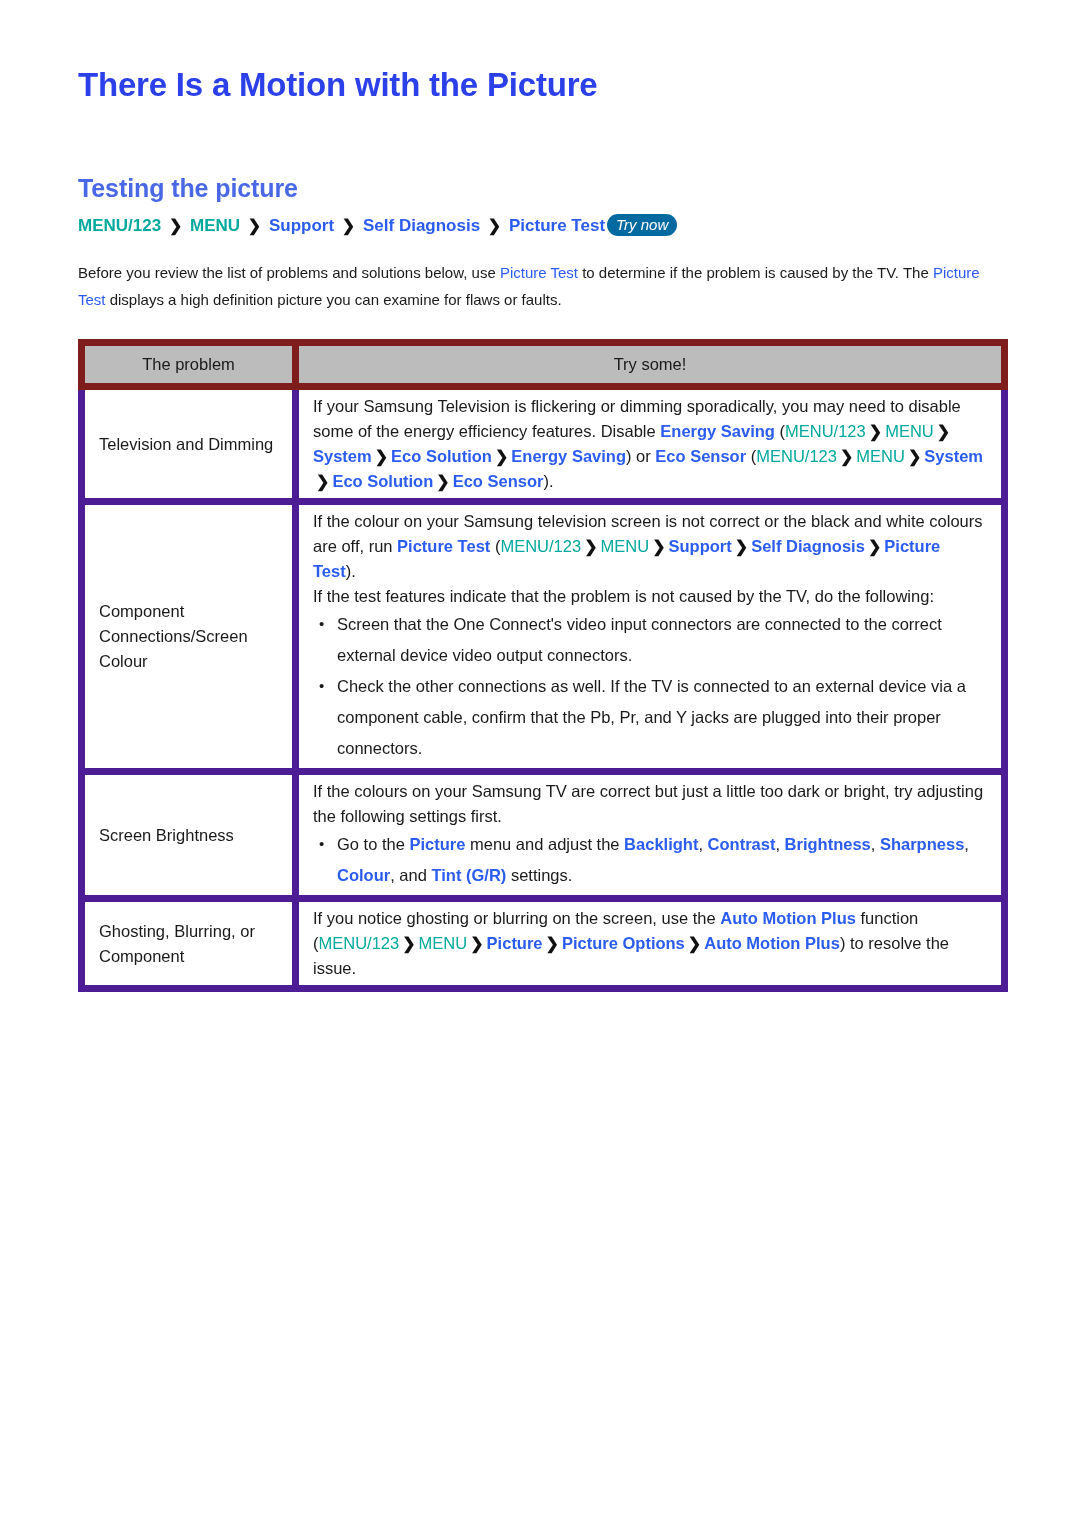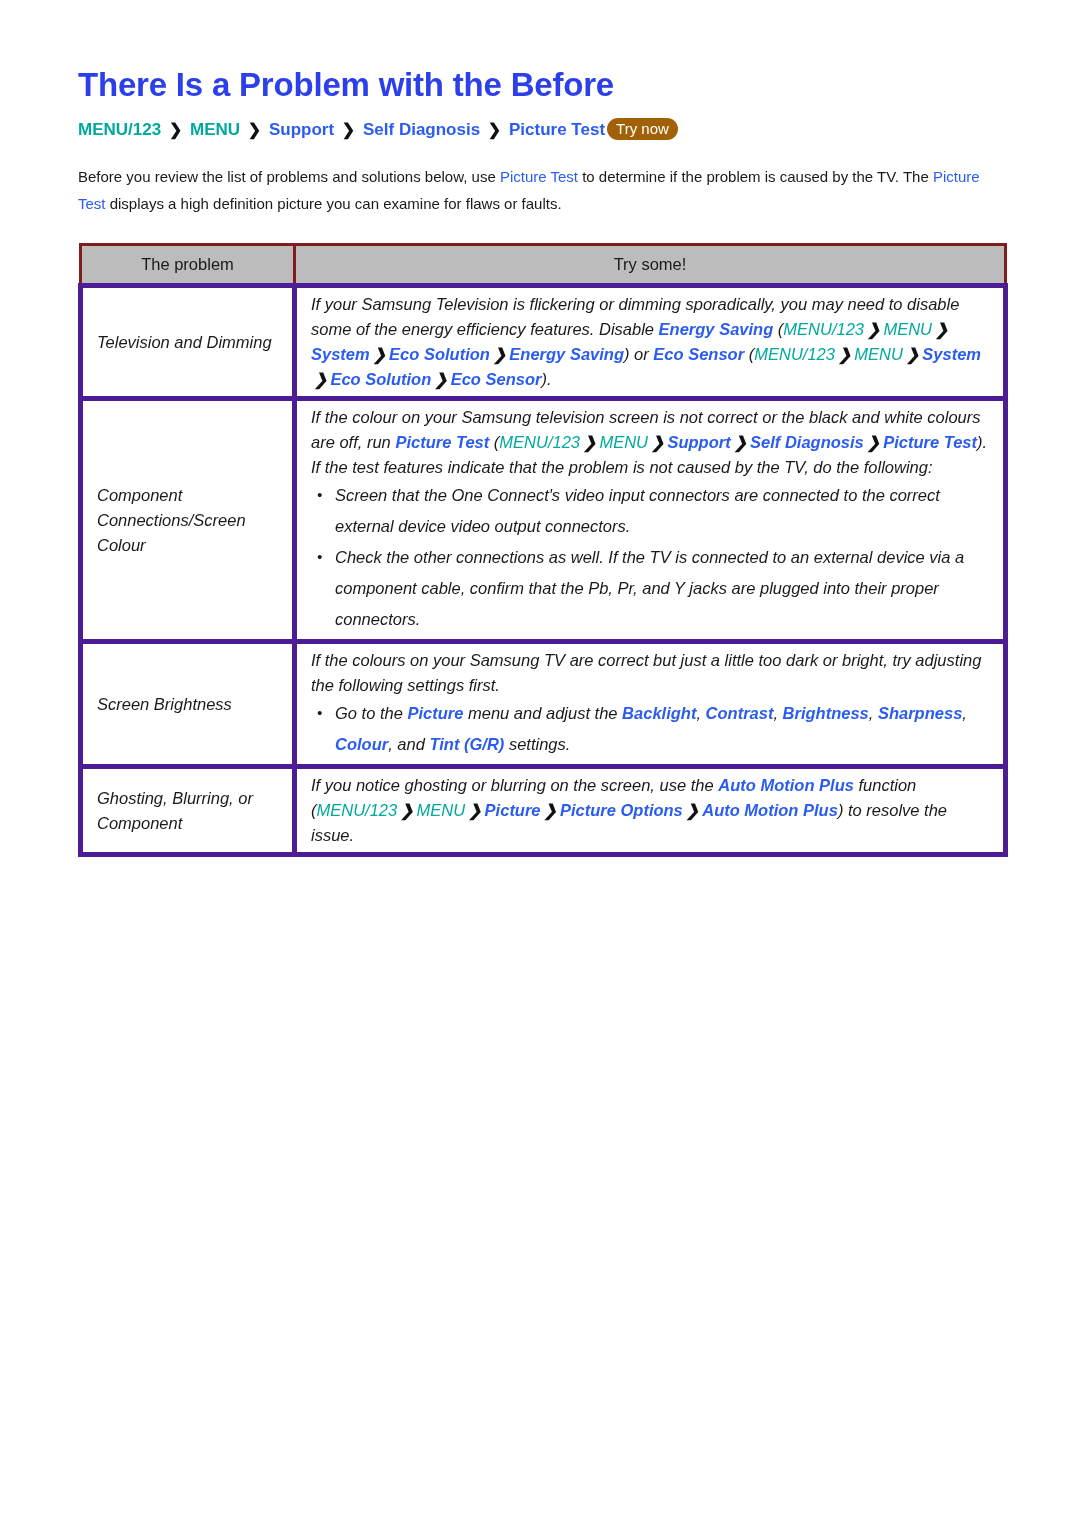--- a/index.html
+++ b/index.html
@@ -58,29 +58,30 @@
   .bc-blue { color: #2b5cf0; }
   .chev {
     color: #111111;
     font-weight: bold;
     font-size: 16px;
     padding: 0 3px;
     display: inline-block;
   }
   .trynow {
     display: inline-block;
-    background: #a16207;
+    background: #0369a1;
     color: #ffffff;
     border-radius: 11px;
     padding: 1px 9px 2px 9px;
     font-size: 15px;
     font-weight: normal;
     line-height: 19px;
     vertical-align: 1px;
     margin-left: 2px;
+    font-style: italic;
   }
 
   p.intro {
     margin: 22px 0 0 0;
     font-size: 15px;
     line-height: 27px;
     color: #1a1a1a;
     width: 920px;
   }
   .blue { color: #2b5cf0; }
@@ -89,36 +90,35 @@
 
   table.problems {
     margin-top: 26px;
     border-collapse: collapse;
     width: 930px;
     table-layout: fixed;
     border: 1px solid #d0d0d0;
   }
   table.problems th {
     background: #bcbcbc;
-    border: 3px solid #7f1d1d;
+    border: 7px solid #7f1d1d;
     font-weight: normal;
     font-size: 16.5px;
     color: #1a1a1a;
     padding: 9px 0;
     text-align: center;
     height: 16px;
   }
   table.problems td {
-    border: 5px solid #4c1d95;
+    border: 7px solid #4c1d95;
     vertical-align: middle;
     font-size: 16.5px;
     line-height: 25px;
     color: #1a1a1a;
     padding: 4px 14px;
-    font-style: italic;
   }
   td.col-problem {
     width: 214px;
     padding-left: 18px;
     padding-right: 10px;
     vertical-align: middle;
   }
   td.col-try {
     padding-left: 20px;
     padding-right: 12px;
@@ -149,22 +149,23 @@
   ul.bullets.loose li {
     line-height: 31px;
   }
 </style>
 </head>
 <body>
 
 <div class="page">
   <div class="content">
 
-    <h1 class="page-title">There Is a Problem with the Before</h1>
-
+    <h1 class="page-title">There Is a Motion with the Picture</h1>
+
+    <h2 class="section-title">Testing the picture</h2>
 
     <div class="breadcrumb">
       <span class="bc-teal">MENU/123</span>
       <span class="chev">❯</span>
       <span class="bc-teal">MENU</span>
       <span class="chev">❯</span>
       <span class="bc-blue">Support</span>
       <span class="chev">❯</span>
       <span class="bc-blue">Self Diagnosis</span>
       <span class="chev">❯</span>

